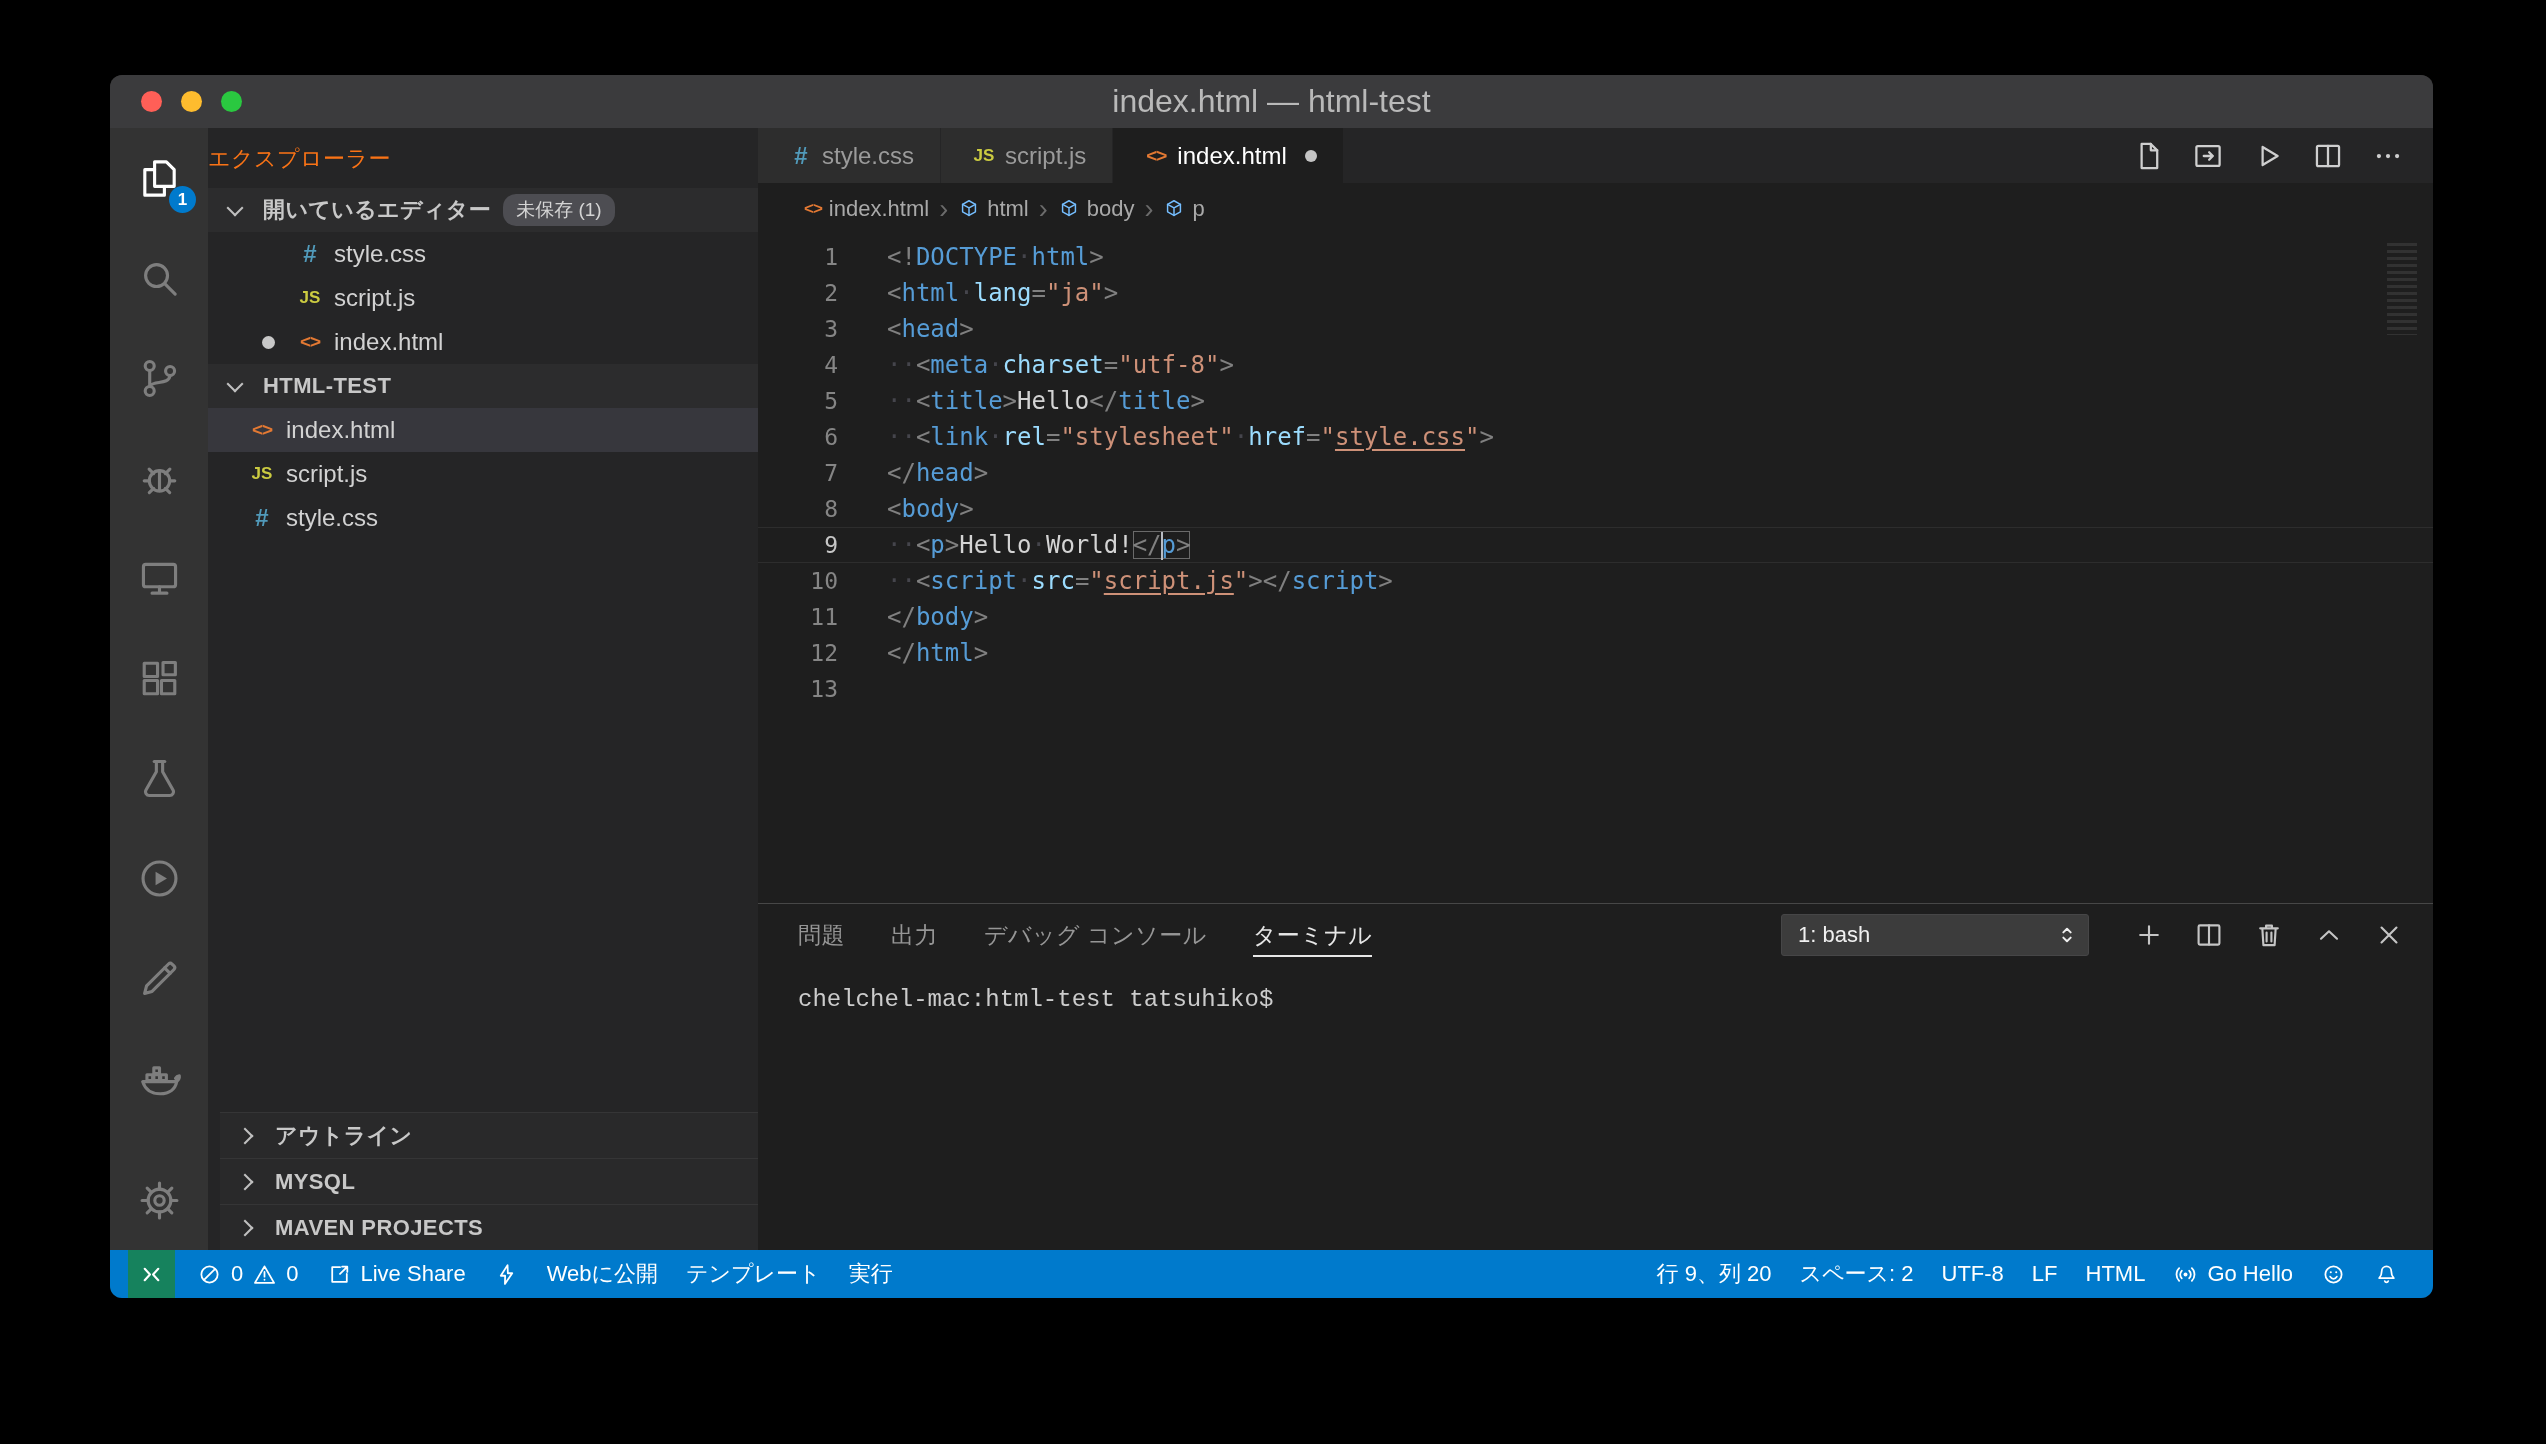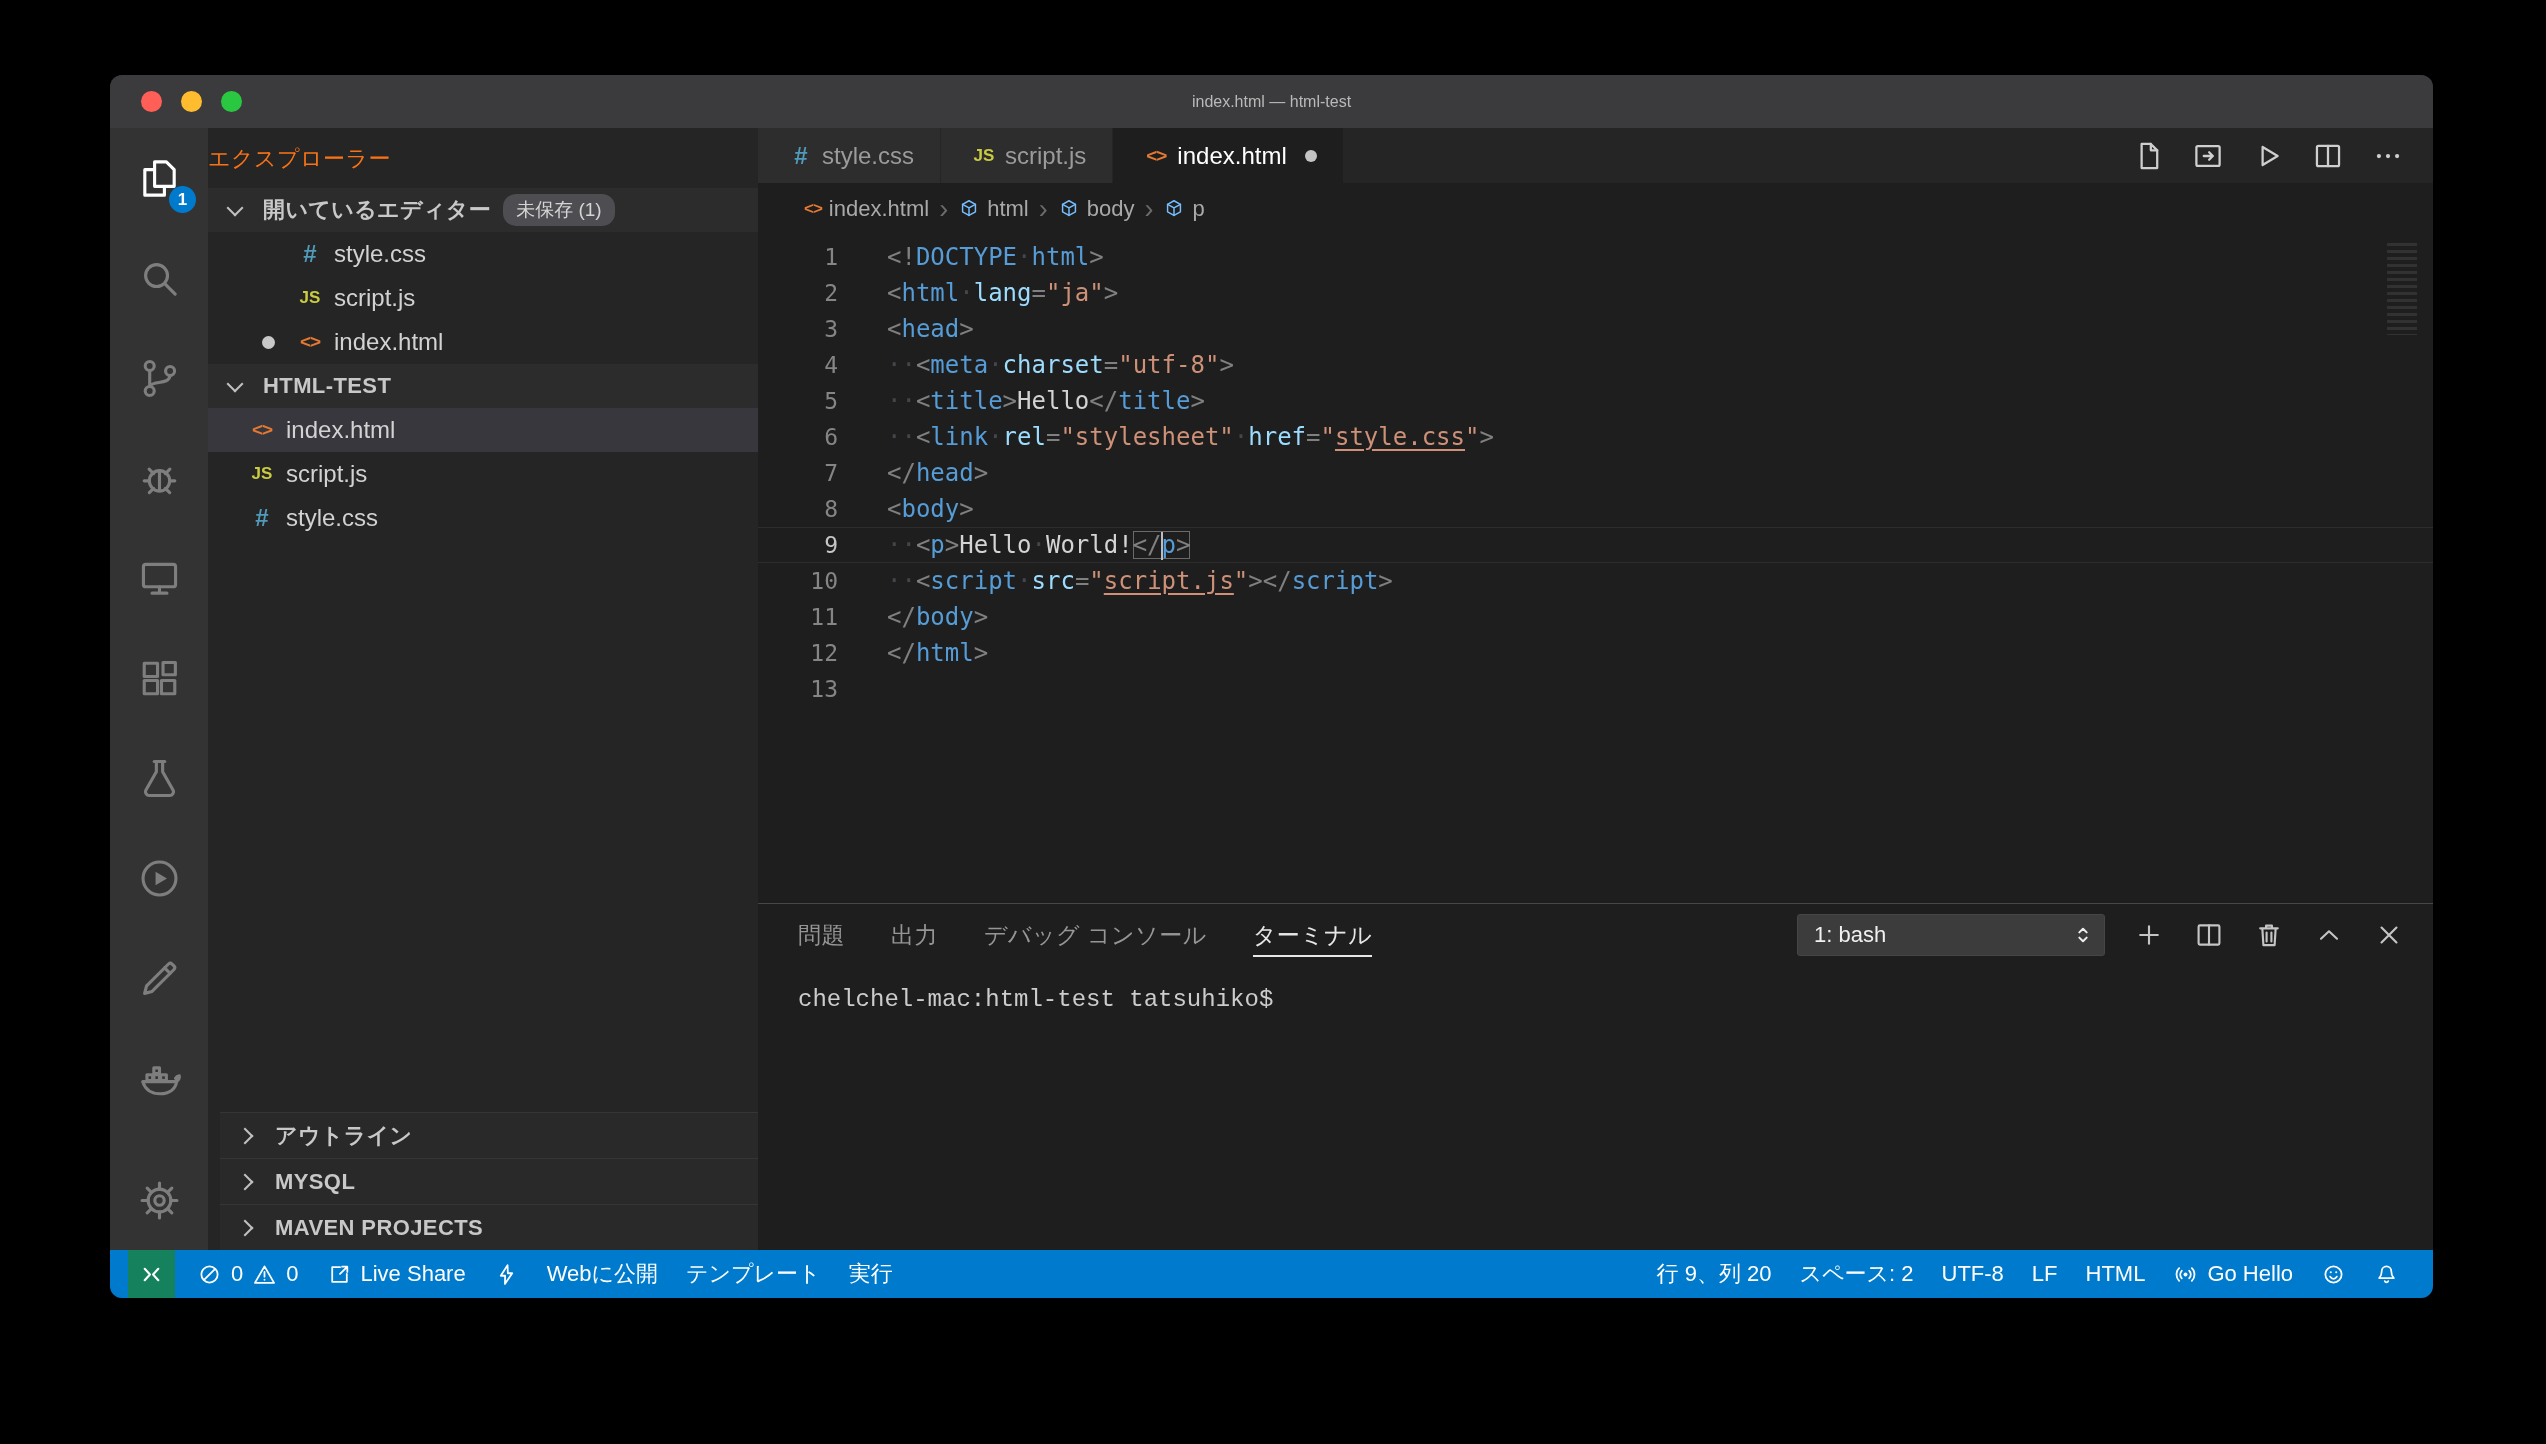--- a/index.html
+++ b/index.html
@@ -4,21 +4,21 @@
 <style>
 *{margin:0;padding:0;box-sizing:border-box}
 html,body{width:2546px;height:1444px;background:#000;overflow:hidden;font-family:"Liberation Sans",sans-serif}
 .screen{position:relative;width:2546px;height:1444px;background:#000}
 .window{position:absolute;left:110px;top:75px;width:2323px;height:1223px;background:#1e1e1e;border-radius:12px;overflow:hidden;display:flex;flex-direction:column;box-shadow:0 26px 80px rgba(0,0,0,.6)}
 
 .titlebar{height:53px;background:#3b3b3d;display:flex;align-items:center;justify-content:center;position:relative;flex:none}
 .traffic{position:absolute;left:31px;top:16px;display:flex;gap:19px}
 .tl{width:21px;height:21px;border-radius:50%}
 .tl.close{background:#ff5f57}.tl.min{background:#febc2e}.tl.zoom{background:#2ac840}
-.title{font-size:16px;color:#b9b9b9}
+.title{font-size:32px;color:#b9b9b9}
 
 .main{flex:1;display:flex;min-height:0}
 
 .activitybar{width:98px;background:#333333;display:flex;flex-direction:column;flex:none}
 .ab-top,.ab-bottom{display:flex;flex-direction:column}
 .ab-bottom{margin-top:auto}
 .ab-item{height:100px;display:flex;align-items:center;justify-content:center;color:#7e7e7e;position:relative;cursor:pointer}
 .ab-item.active{color:#fff}
 .ab-ic{display:flex}
 .ab-ic svg{width:47px;height:47px}
@@ -85,21 +85,21 @@
 .tk-m{outline:1px solid rgba(200,200,200,.45);outline-offset:-1px}
 .tk-c{display:inline-block;width:0;border-left:2px solid #b8bcc3;height:28px;vertical-align:middle;margin:0 -1px}
 .minimap{position:absolute;top:8px;right:16px;width:30px;height:92px;background:repeating-linear-gradient(180deg,rgba(255,255,255,.16) 0 3px,transparent 3px 7px);opacity:.55}
 
 .panel{height:347px;flex:none;border-top:1px solid #474747;display:flex;flex-direction:column;background:#1e1e1e}
 .panel-header{height:62px;display:flex;align-items:center;padding:0 28px 0 40px;flex:none}
 .ptabs{display:flex;height:100%}
 .ptab{margin-right:46px;font-size:23px;color:#969696;display:flex;align-items:center;position:relative;cursor:pointer;white-space:nowrap;letter-spacing:.5px}
 .ptab.active{color:#e7e7e7}
 .ptab.active::after{content:"";position:absolute;left:0;right:0;bottom:9px;height:2px;background:#e7e7e7}
-.panel-right{margin-left:auto;display:flex;align-items:center;gap:28px;color:#c5c5c5}
+.panel-right{margin-left:auto;display:flex;align-items:center;gap:44px;color:#c5c5c5}
 .term-select{width:308px;height:42px;background:#3c3c3c;border:1px solid #464647;display:flex;align-items:center;padding:0 8px 0 16px;font-size:22px;color:#f0f0f0;border-radius:3px;cursor:pointer}
 .ts-arrows{margin-left:auto;display:flex}
 .ts-arrows svg{width:26px;height:26px}
 .pacts{display:flex;align-items:center;gap:28px}
 .panel .act svg{width:32px;height:32px}
 .term{padding:20px 0 0 40px;font-family:Liberation Mono, monospace;font-size:24px;color:#cccccc}
 
 .statusbar{height:48px;background:#007acc;display:flex;align-items:center;color:#fff;font-size:22px;flex:none}
 .sb-left{display:flex;align-items:center;height:100%;padding-left:18px}
 .sb-right{margin-left:auto;display:flex;align-items:center;height:100%;padding-right:20px}

